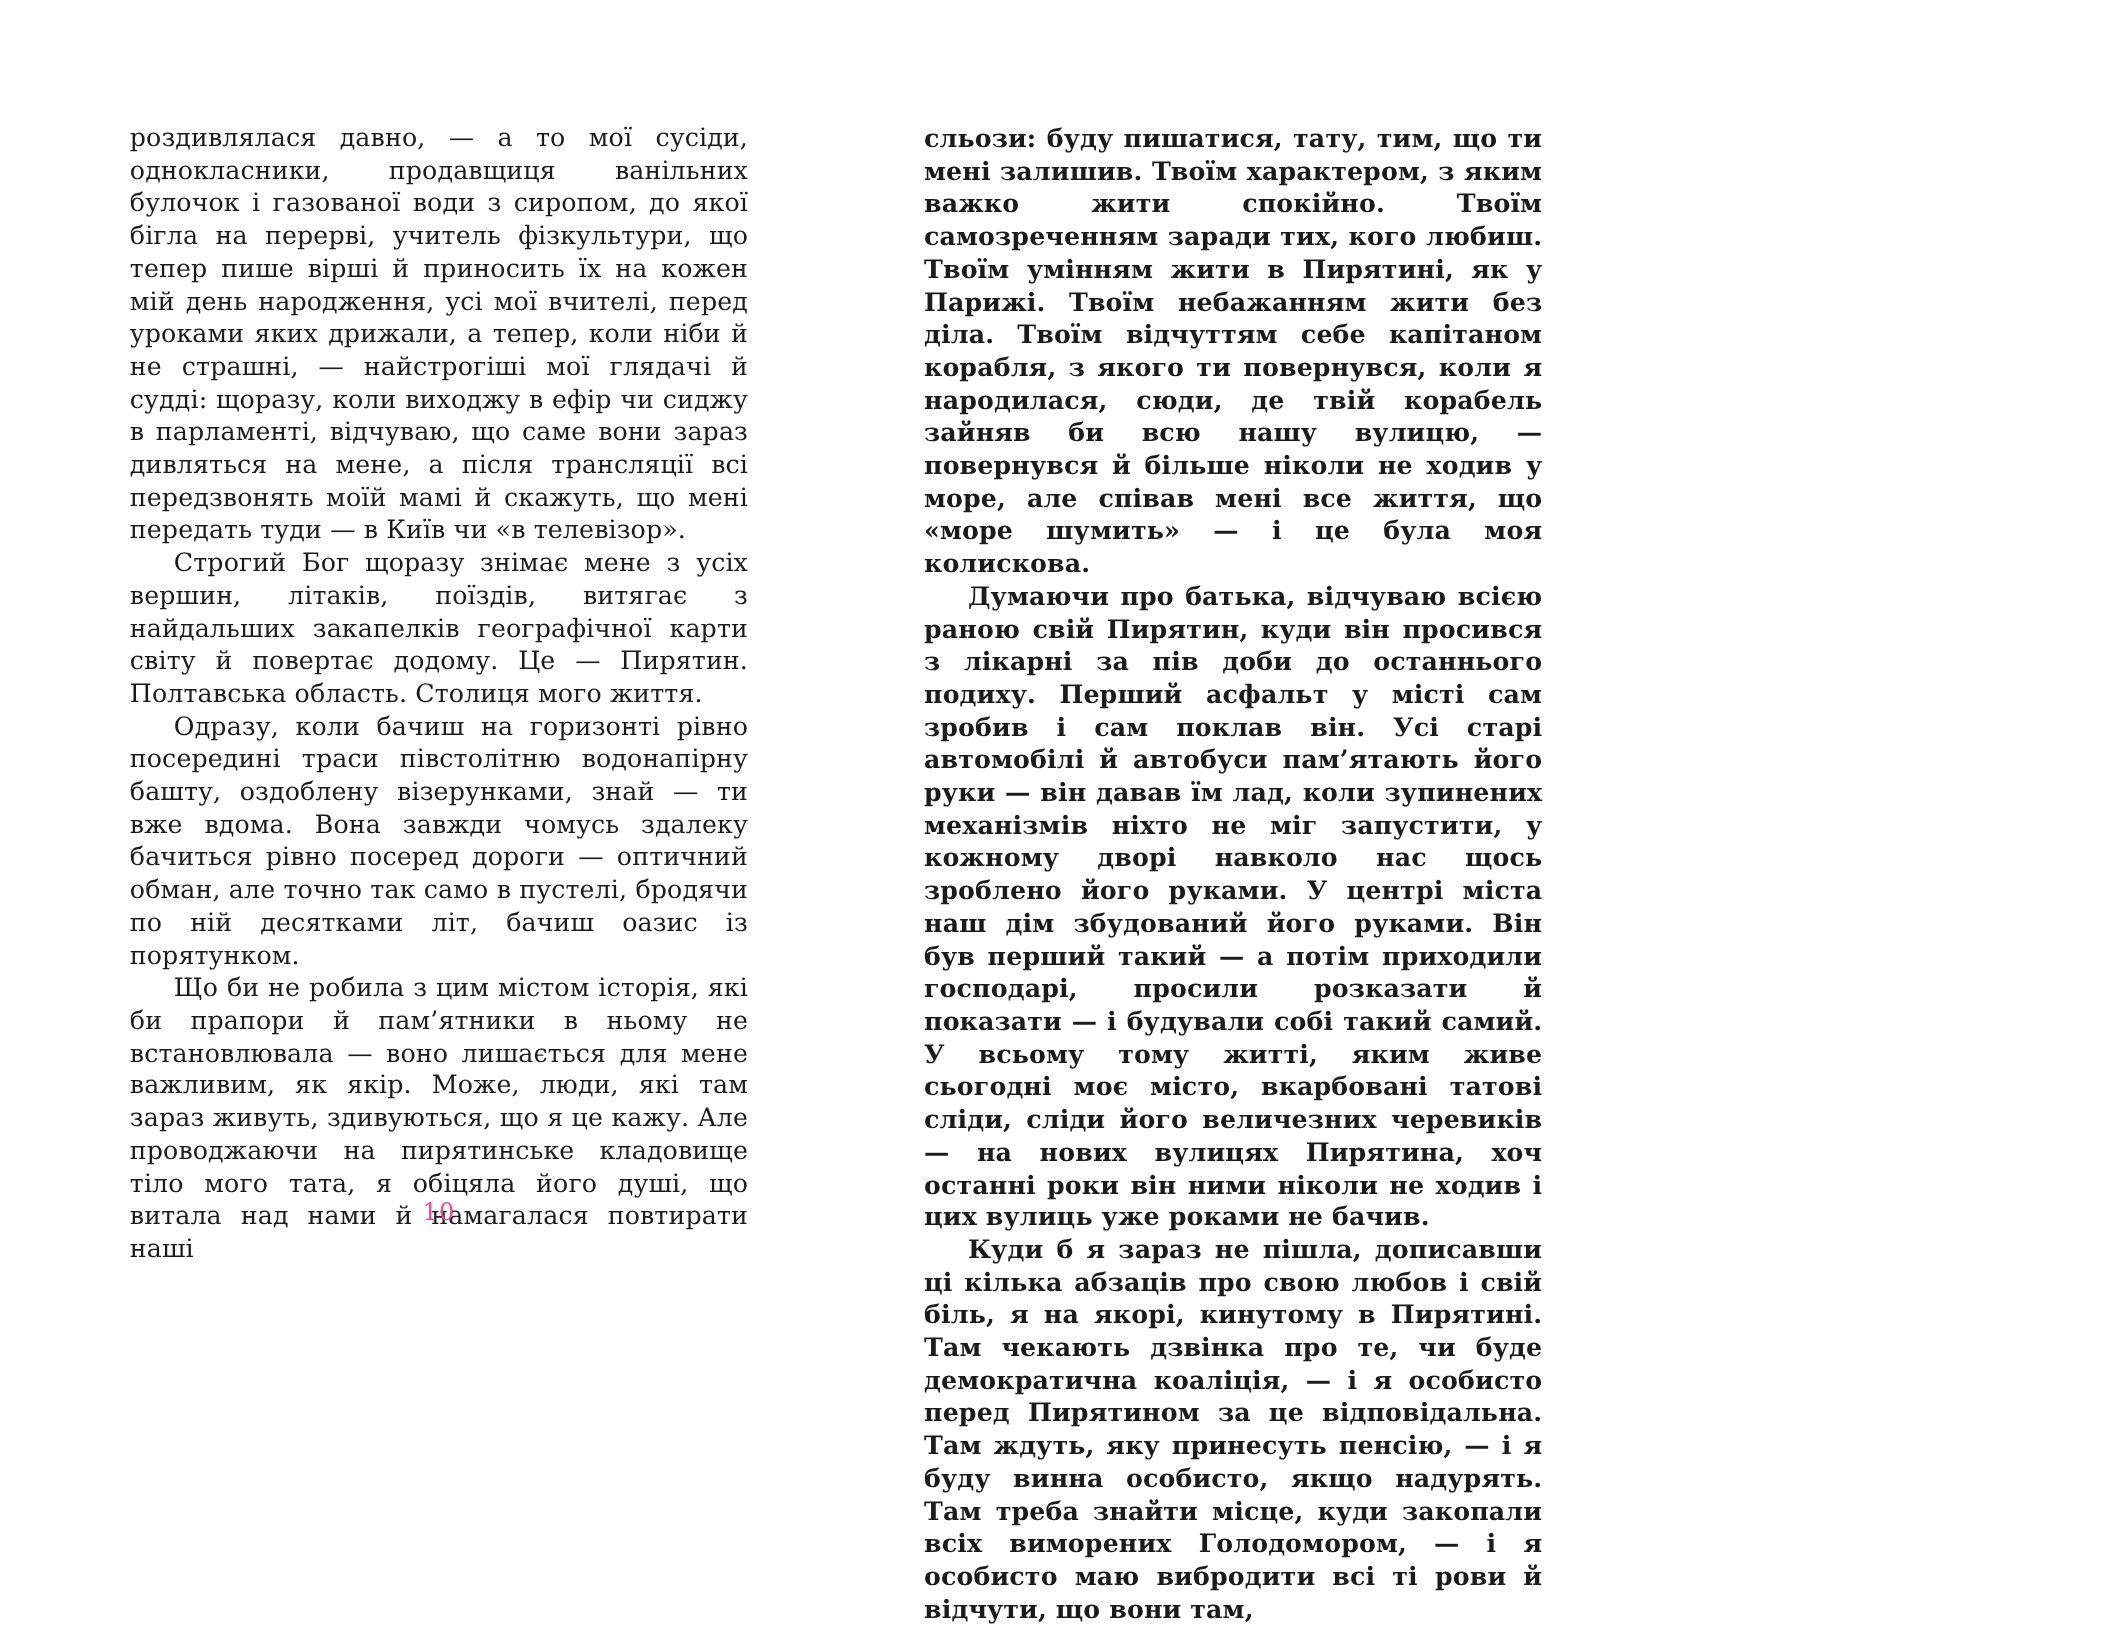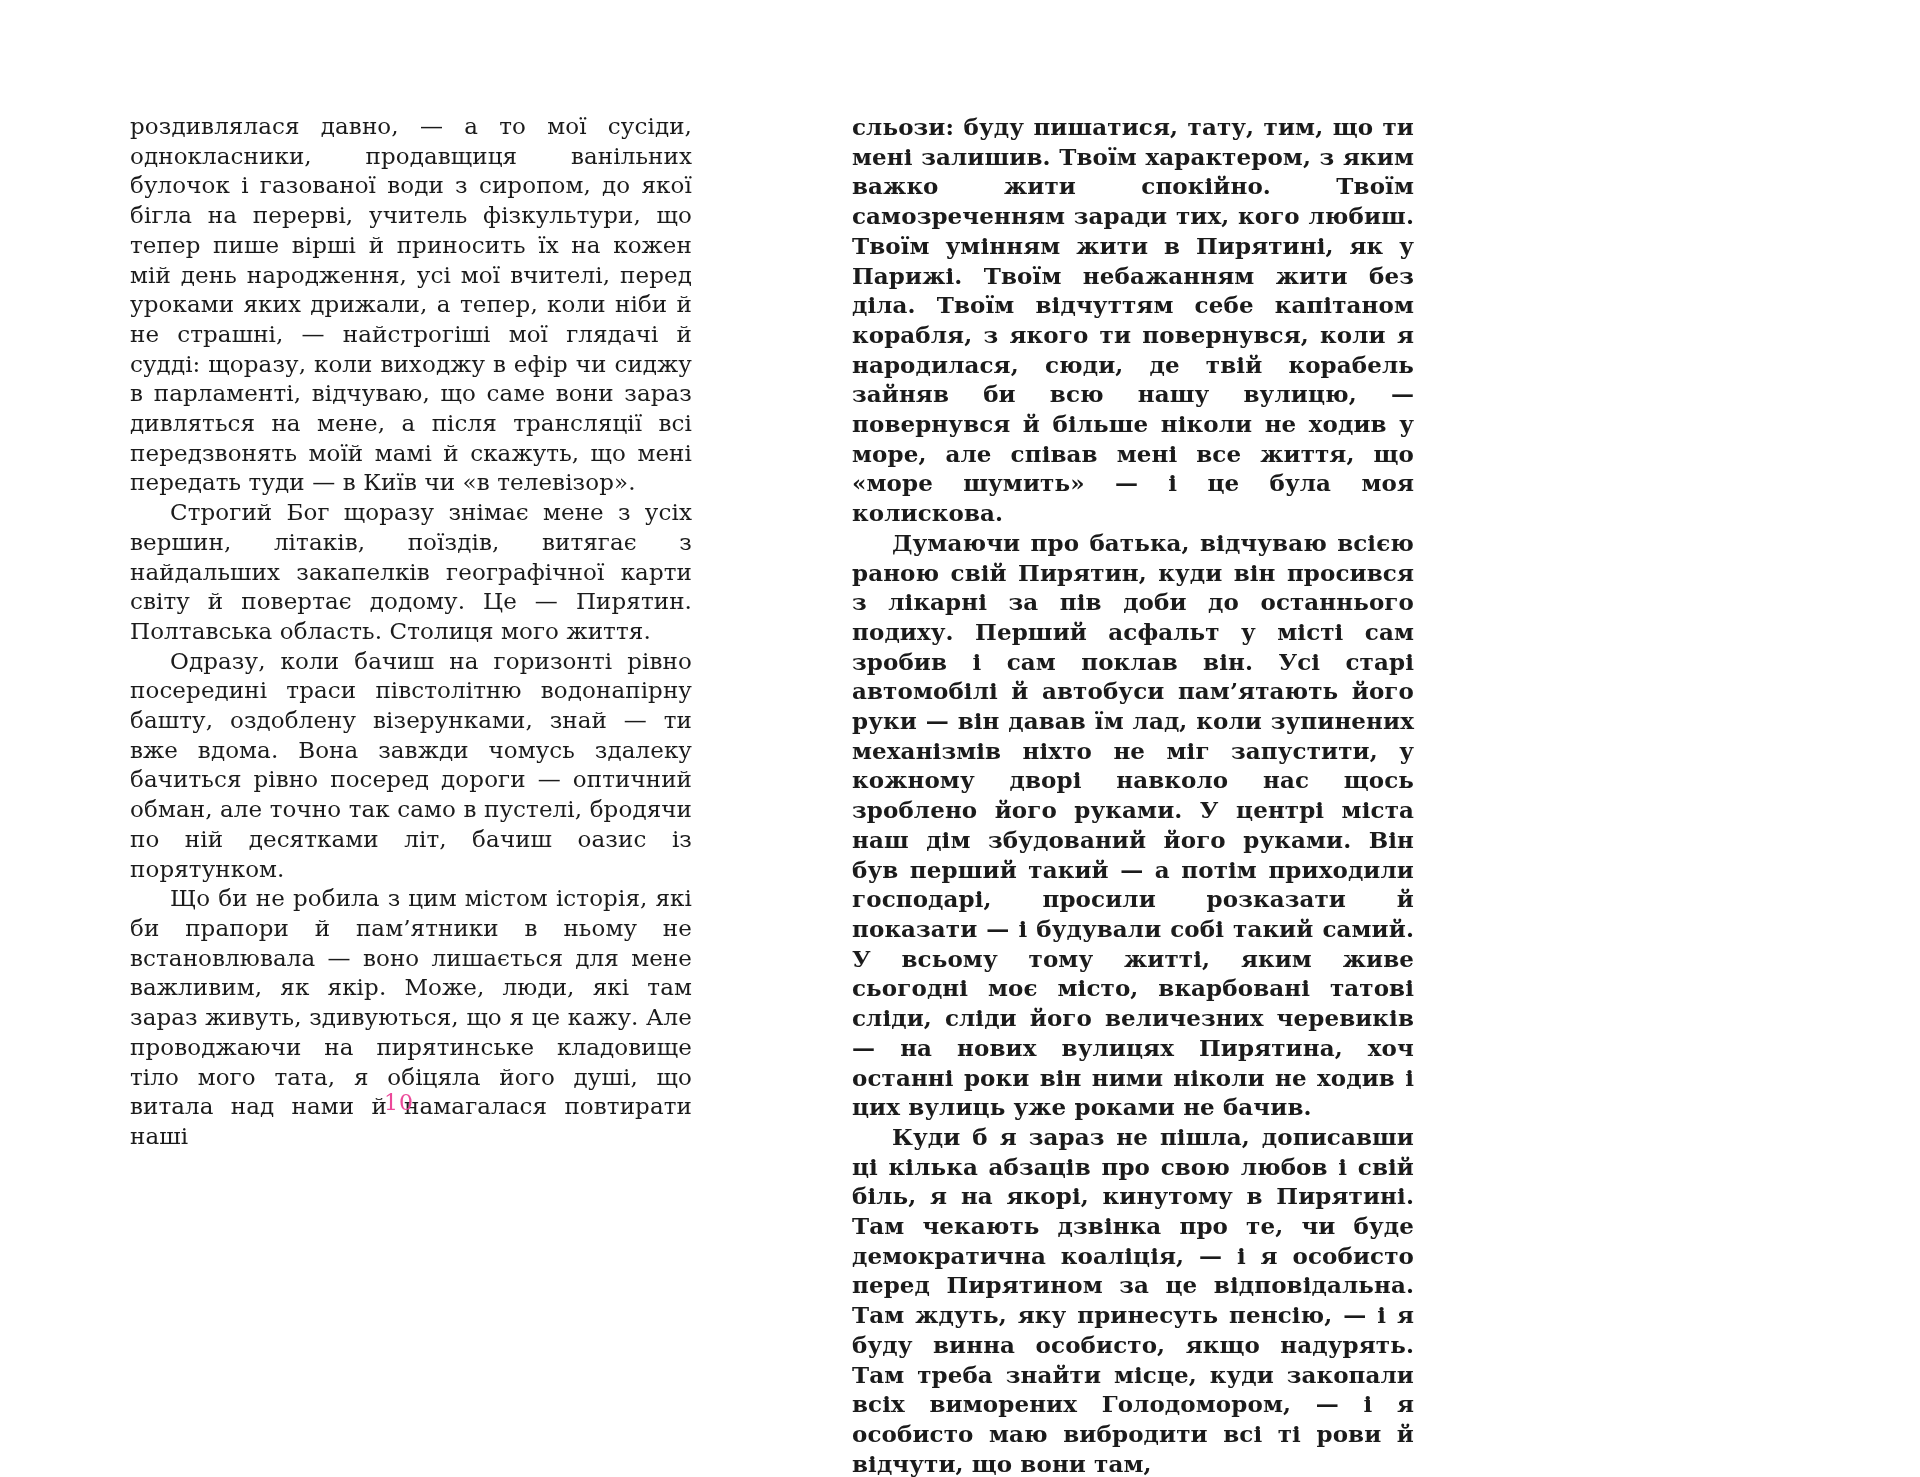--- a/index.html
+++ b/index.html
@@ -31,21 +31,20 @@
 
   .page-text {
     position: absolute;
     top: 112px;
     left: 0;
     width: 562px;
     font-size: 23px;
     line-height: 29.7px;
     text-align: justify;
     letter-spacing: 0.1px;
-    margin-left: 12px;
   }
   .para {
     margin: 0;
     padding: 0;
   }
   .para.indent {
     text-indent: 40px;
   }
   .page-number {
     position: absolute;

